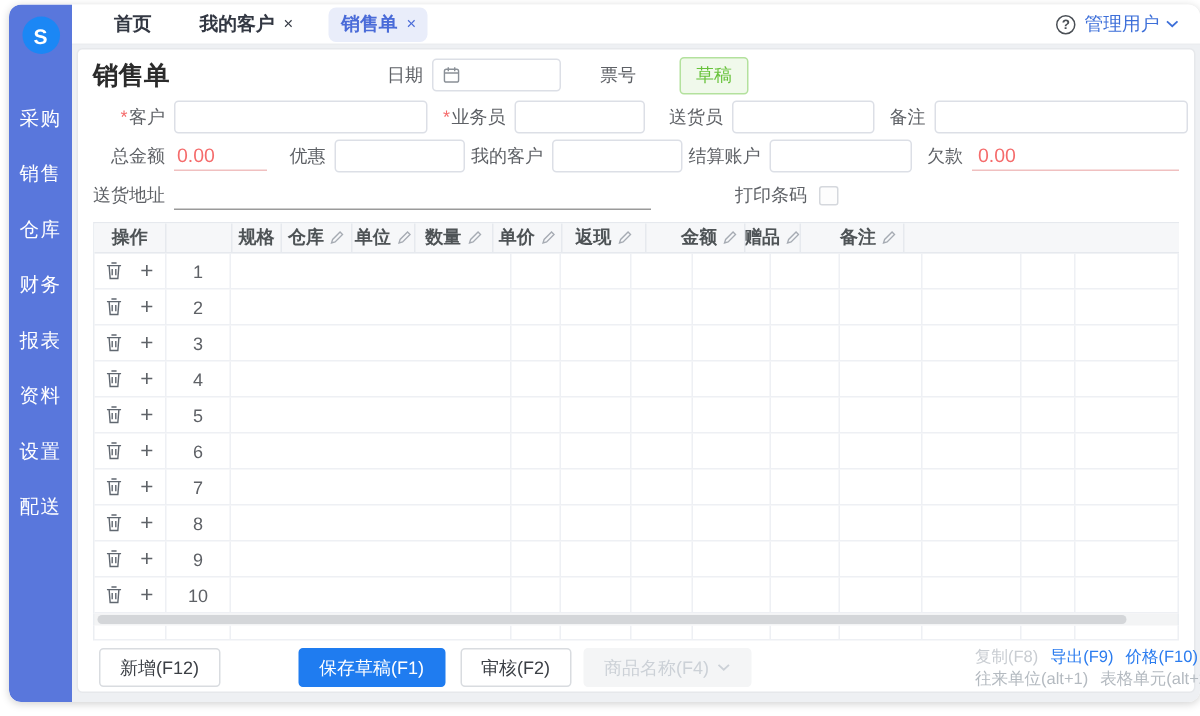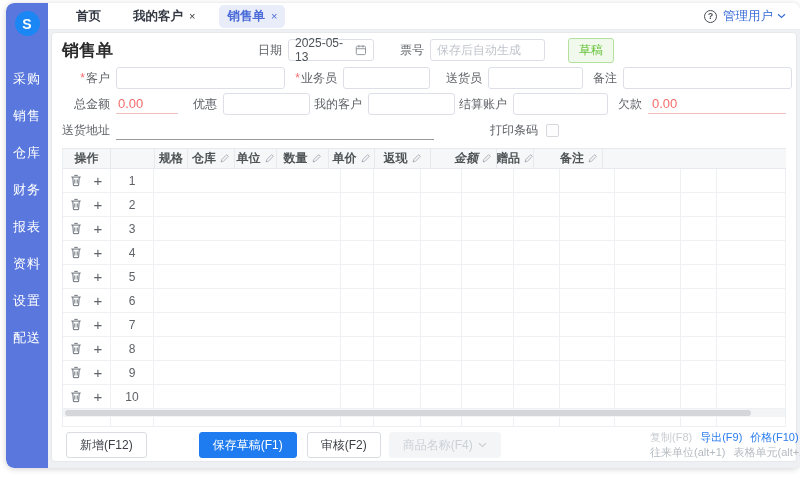--- a/index.html
+++ b/index.html
@@ -151,28 +151,26 @@
       </div>
     </div>
 
     <div class="content">
       <div class="card">
 
         <div class="card-head">
           <div class="page-title">销售单</div>
           <div class="flabel">日期</div>
           <div class="date-box">
-            <span>2025-05-13</span>
             <svg width="12" height="12" viewBox="0 0 14 14">
               <rect x="1.5" y="2.5" width="11" height="10" rx="1.5" fill="none" stroke="#8a9097" stroke-width="1.1"></rect>
               <path d="M1.5 5.5h11M4.5 1v3M9.5 1v3" stroke="#8a9097" stroke-width="1.1"></path>
             </svg>
           </div>
           <div class="flabel" style="margin-left:26px">票号</div>
-          <input class="fld" style="width: 115px;" placeholder="保存后自动生成">
           <span class="badge-draft">草稿</span>
         </div>
 
         <div class="frow">
           <div class="flabel w-a"><i class="req">*</i><span>客户</span></div>
           <input class="fld f1" style="">
           <div class="flabel w-c"><i class="req">*</i><span>业务员</span></div>
           <input class="fld f2" style="">
           <div class="flabel w-e">送货员</div>
           <input class="fld f3" style="">
@@ -236,21 +234,21 @@
                 <svg width="11" height="11" viewBox="0 0 12 12" style="flex:none">
                   <path d="M2.2 9.8l.8-2.6 5.4-5.4 1.8 1.8-5.4 5.4-2.6.8z" fill="none" stroke="#a6abb3" stroke-width="1"></path>
                 </svg>
               </div>
               <div class="th" style="width: 56px;">
                 <span>返现</span>
                 <svg width="11" height="11" viewBox="0 0 12 12" style="flex:none">
                   <path d="M2.2 9.8l.8-2.6 5.4-5.4 1.8 1.8-5.4 5.4-2.6.8z" fill="none" stroke="#a6abb3" stroke-width="1"></path>
                 </svg>
               </div>
-              <div class="th right" style="width: 66px; font-style: italic;">
+              <div class="th right" style="width: 66px;">
                 <span>金额</span>
                 <svg width="11" height="11" viewBox="0 0 12 12" style="flex:none">
                   <path d="M2.2 9.8l.8-2.6 5.4-5.4 1.8 1.8-5.4 5.4-2.6.8z" fill="none" stroke="#a6abb3" stroke-width="1"></path>
                 </svg>
               </div>
               <div class="th" style="width: 37px;">
                 <span>赠品</span>
                 <svg width="11" height="11" viewBox="0 0 12 12" style="flex:none">
                   <path d="M2.2 9.8l.8-2.6 5.4-5.4 1.8 1.8-5.4 5.4-2.6.8z" fill="none" stroke="#a6abb3" stroke-width="1"></path>
                 </svg>

